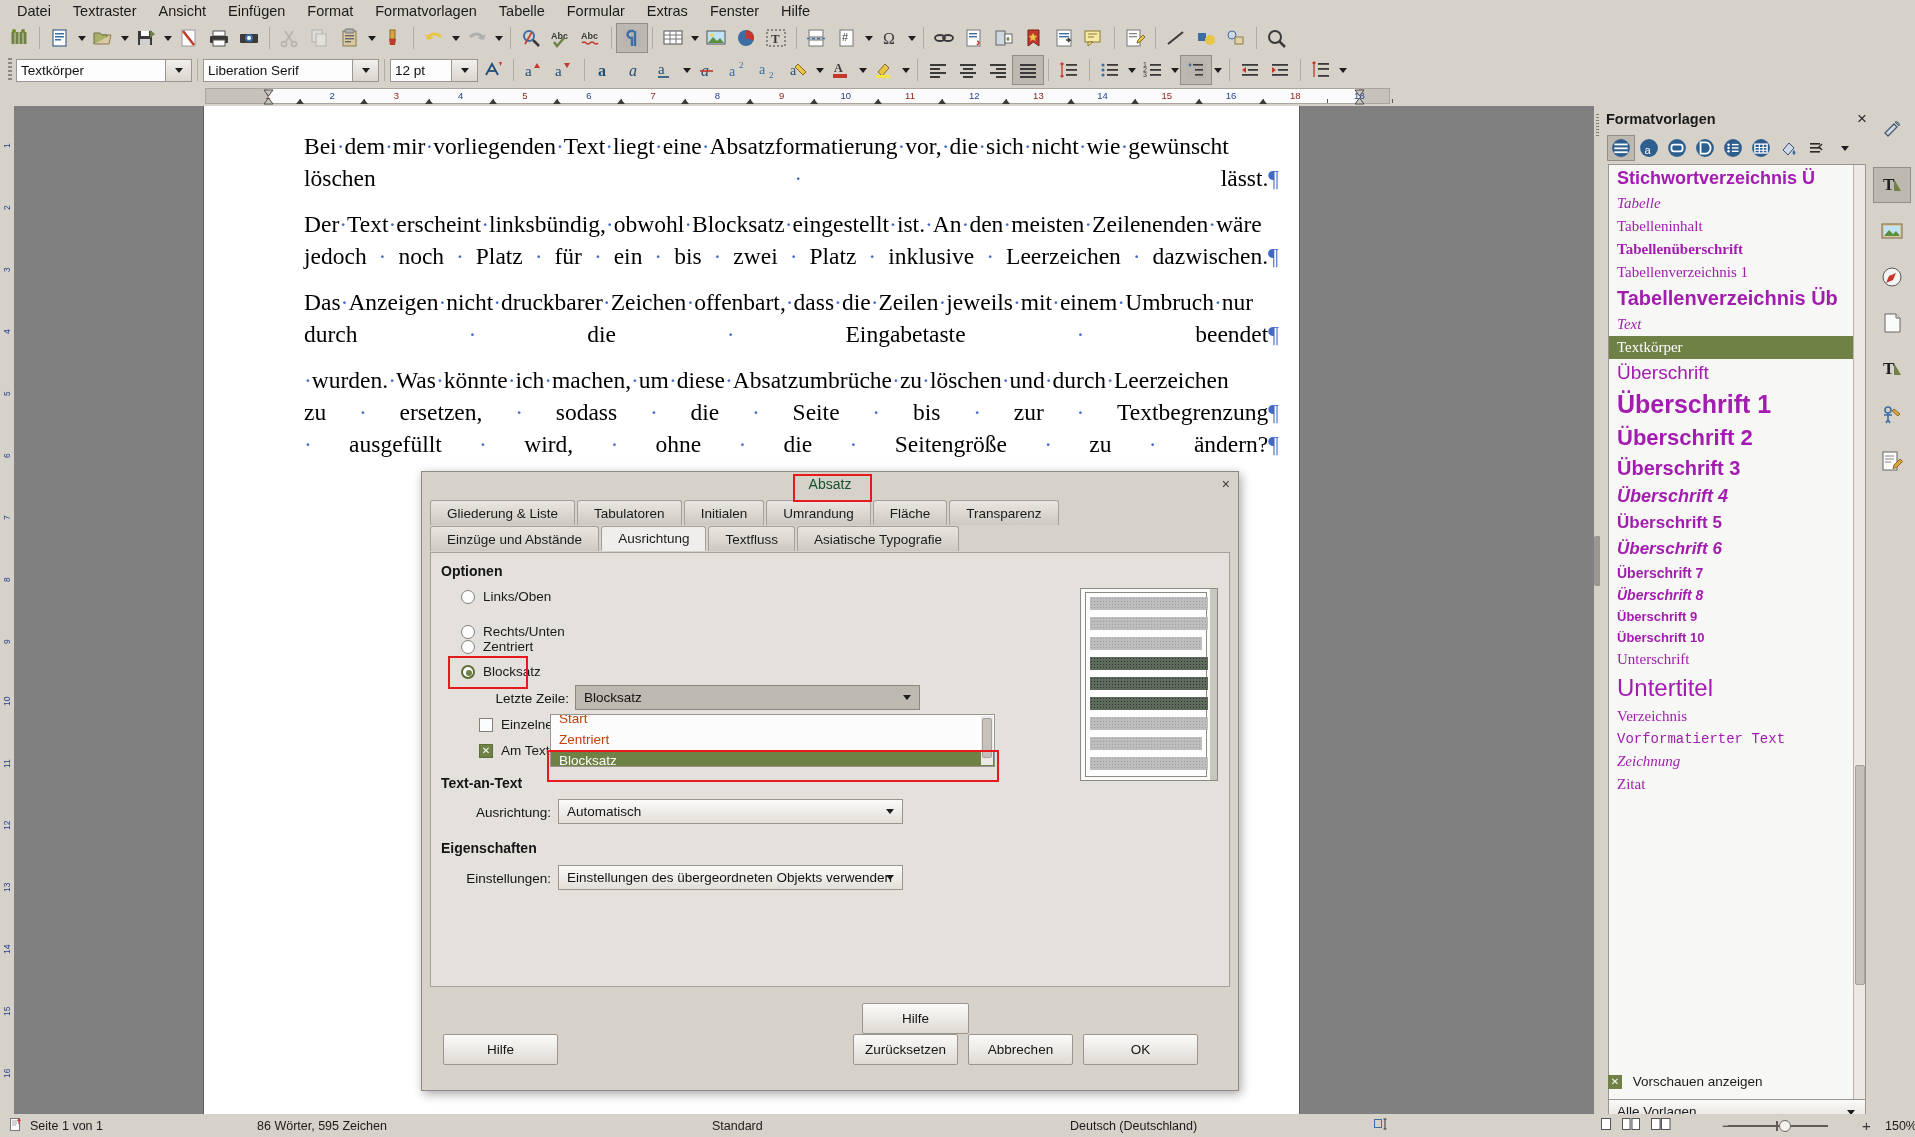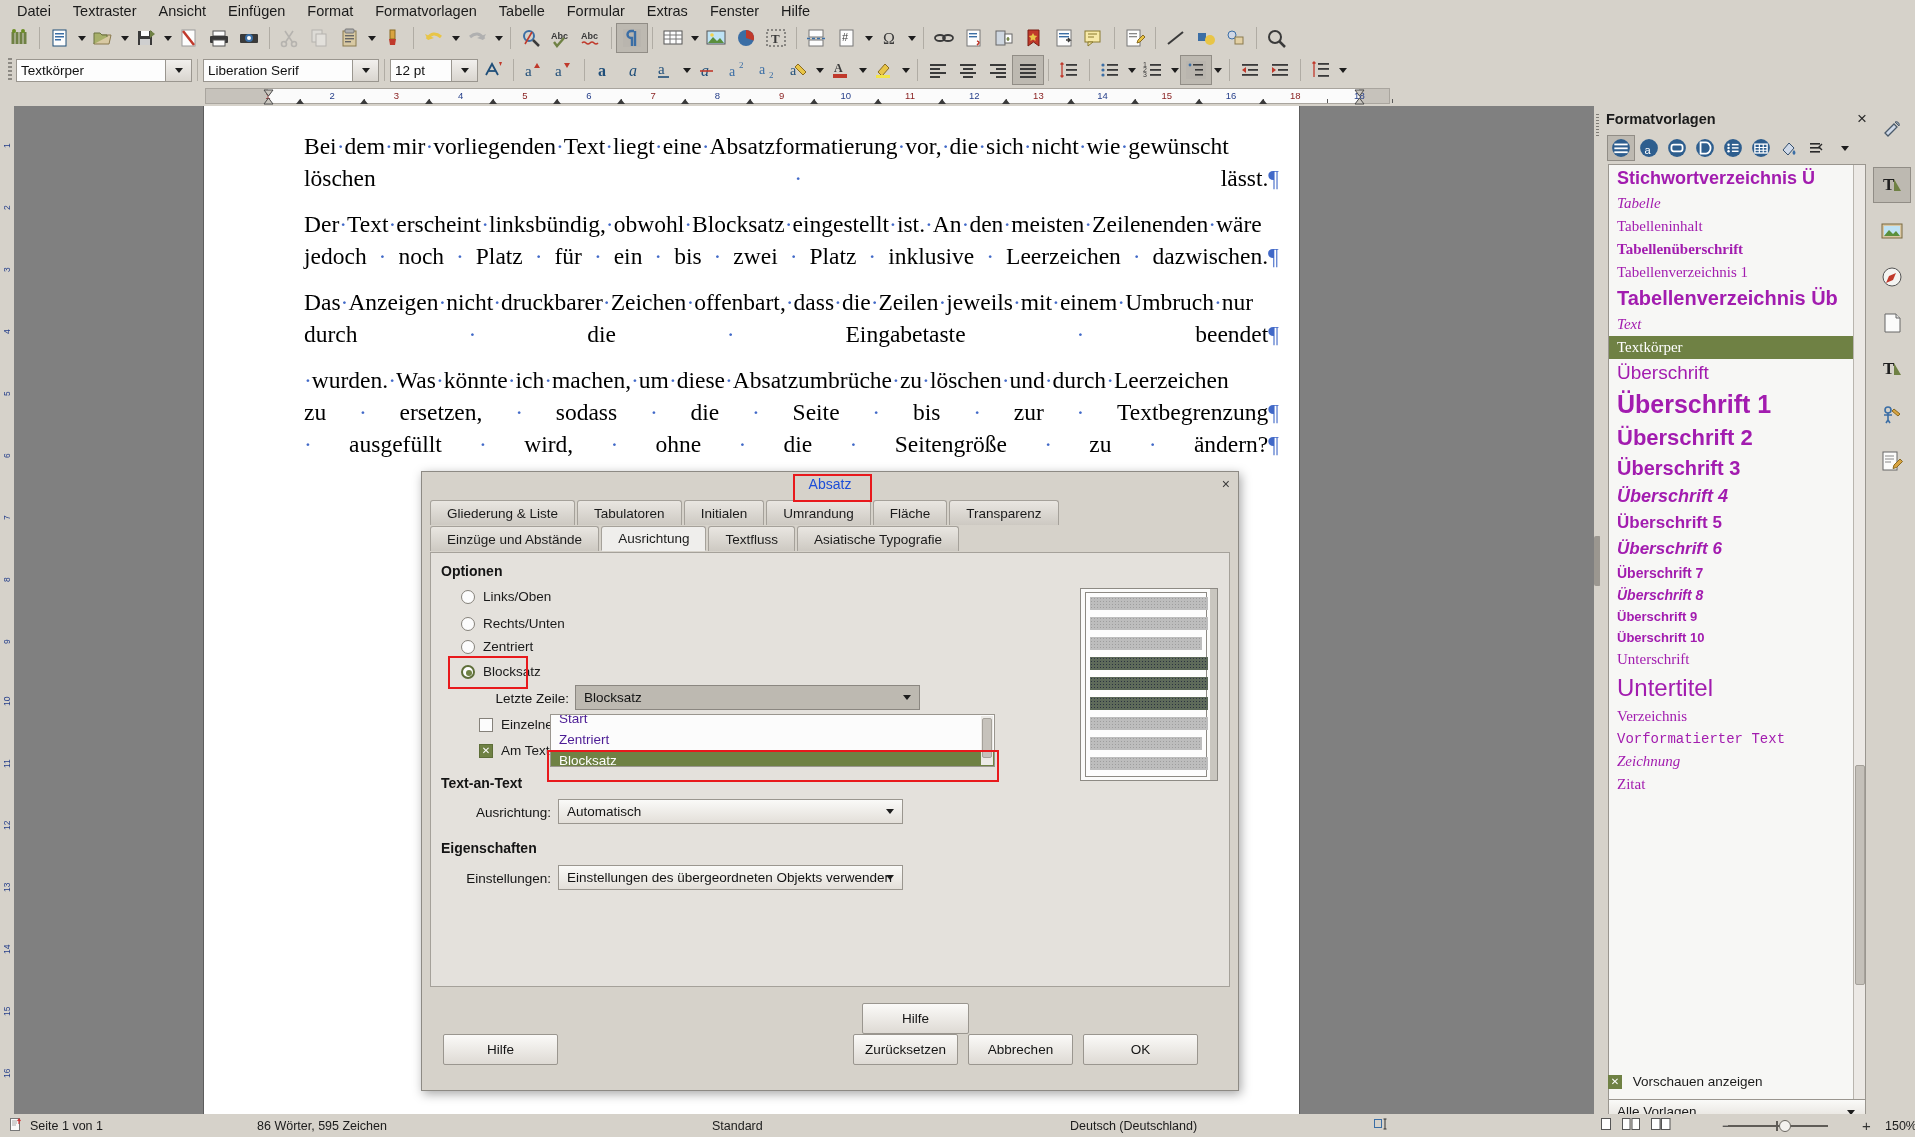--- a/index.html
+++ b/index.html
@@ -133,21 +133,21 @@
   #zoomslider .knob { position:absolute; left:61px; top:1px; width:12px; height:12px;
                       border-radius:50%; background:#f4f2ef; border:1px solid #6b6862; }
 
   
   #dialog { position:absolute; left:421px; top:471px; width:818px; height:620px;
             background:#d6d2ca; border:1px solid #8d8a84;
             box-shadow:2px 3px 10px rgba(0,0,0,.35); }
   #dlgtitlebar { position:absolute; left:0; top:0; width:816px; height:27px;
                  background:#d6d2ca; }
   #dlgtitle { position:absolute; left:0; right:0; top:4px; text-align:center;
-              font-size:14px; color:#1d4ed8; }
+              font-size:14px; color:#14532d; }
   #dlgtitle-hl { position:absolute; left:793px; top:474px; width:79px; height:28px;
                  border:2.5px solid #e8191c; pointer-events:none; z-index:40; }
   #dlgclose { position:absolute; right:8px; top:4px; font-size:14px; color:#3a3a3a; cursor:default; }
   .tabrow { position:absolute; left:8px; display:flex; gap:2px; }
   .tab { height:25px; padding:0 16px; display:flex; align-items:center; justify-content:center;
          font-size:13.5px; color:#1b1b1b; cursor:default;
          background:linear-gradient(#e9e6e1,#cdc9c2); border:1px solid #a5a19a;
          border-bottom:none; border-radius:3px 3px 0 0; }
   .tab.active { background:#efeeec; border-bottom:1px solid #efeeec; font-weight:normal; }
   #tabpanel { position:absolute; left:8px; top:80px; width:800px; height:435px;
@@ -167,21 +167,21 @@
   .fieldlbl { position:absolute; font-size:13.5px; color:#141414; text-align:right; }
   .select { position:absolute; height:25px;
             background:linear-gradient(#fafaf8,#e3dfd9); border:1px solid #9a968f;
             display:flex; align-items:center; font-size:13.5px; color:#141414; padding:0 8px; }
   .select .arw { position:absolute; right:8px; top:9px; }
   .select.open { background:#bdb9b1; border:1px solid #8b8781; }
 
   #dropdown { position:absolute; left:550px; top:714px; width:445px; height:53px;
               background:#fcfcfc; border:1px solid #9a968f; z-index:30; overflow:hidden; }
   .ddopt { height:21px; display:flex; align-items:center; padding:0 8px;
-           font-size:13.5px; color:#4c1d95; cursor:default; }
+           font-size:13.5px; color:#c2410c; cursor:default; }
   .ddopt.sel { background:#6f8144; color:#ffffff; }
   #ddscroll { position:absolute; right:1px; top:1px; width:12px; bottom:1px; background:#eceae6; }
   #ddscroll .thumb { position:absolute; left:1px; top:2px; width:10px; height:40px;
                      background:#c6c2bb; border:1px solid #a5a19a; border-radius:2px; }
 
   #preview { position:absolute; left:1080px; top:588px; width:138px; height:193px;
              background:#fbfbfa; border:1px solid #8d8a84; z-index:20; }
   #preview .pline { position:absolute; left:9px; height:13px; background:#bdbdbd;
                     background-image:radial-gradient(#9e9e9e 30%, transparent 31%);
                     background-size:3px 3px; }
@@ -1077,21 +1077,21 @@
       <div class="tab">Asiatische Typografie</div>
     </div>
 
   <div id="tabpanel">
     <div class="grouplbl" style="left:10px; top:10px;">Optionen</div>
 
     <div class="radiorow" style="left:30px; top:36px;">
       <span class="radio"></span>
       <span>Links/Oben</span>
     </div>
-    <div class="radiorow" style="left:30px; top:63px;text-align:right;">
+    <div class="radiorow" style="left:30px; top:71px;text-align:right;">
       <span class="radio"></span>
       <span>Rechts/Unten</span>
     </div>
     <div class="radiorow" style="left:30px; top:86px;">
       <span class="radio"></span>
       <span>Zentriert</span>
     </div>
     <div class="radiorow" style="left:30px; top:111px;">
       <span class="radio on"></span>
       <span>Blocksatz</span>

